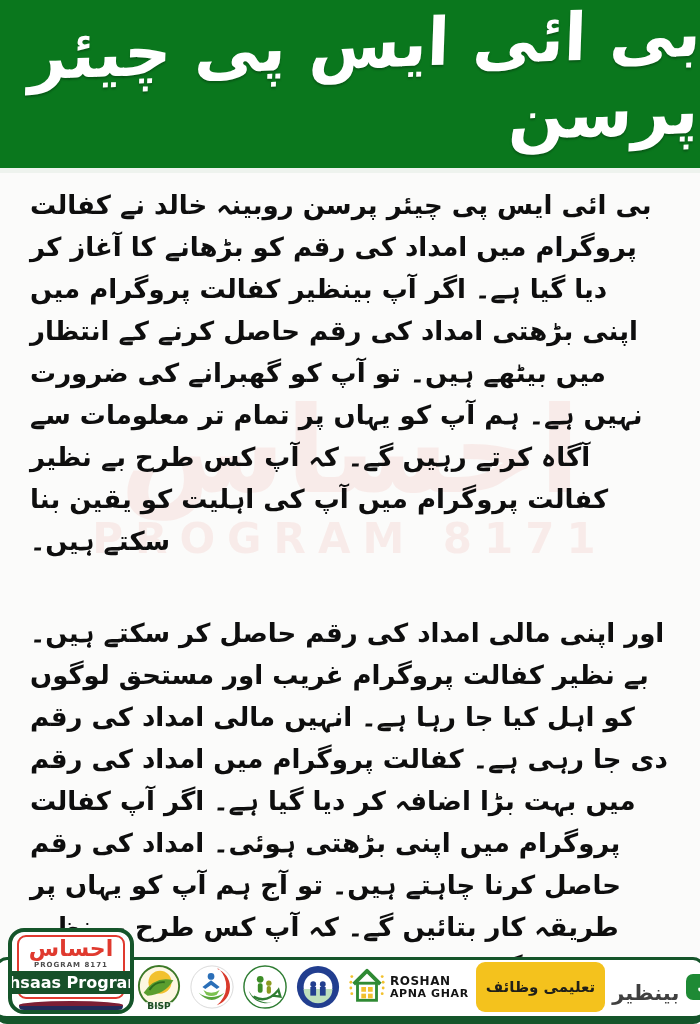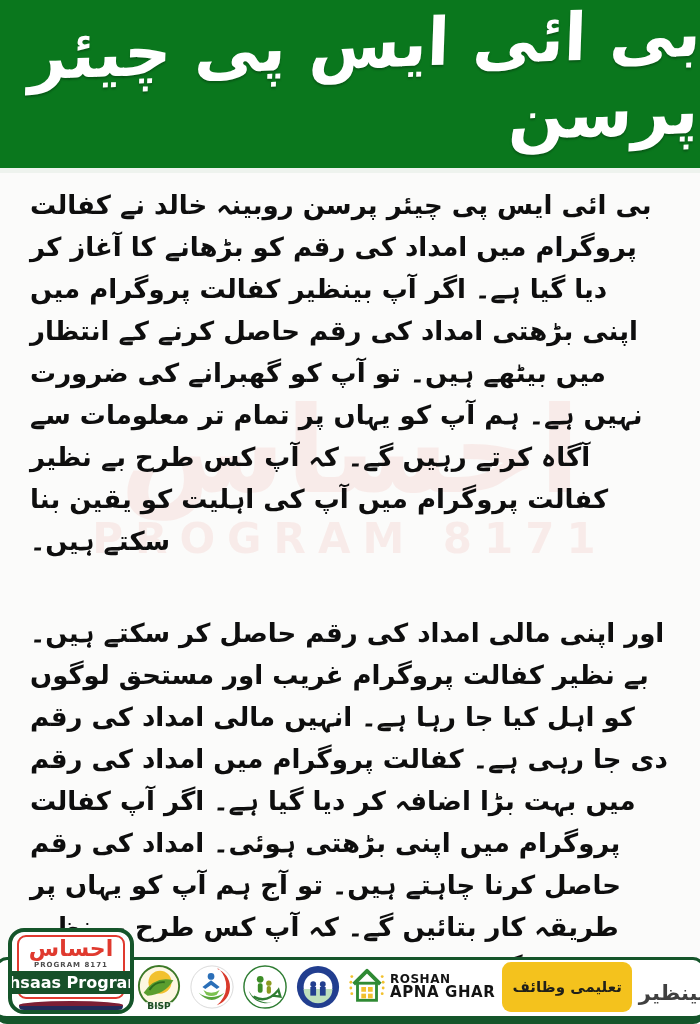--- a/index.html
+++ b/index.html
@@ -29,21 +29,21 @@
                 border:3px solid #15552a;border-bottom-width:8px;border-radius:12px;
                 display:flex;align-items:center;gap:7px;padding:2px 4px 4px 138px;z-index:2;box-sizing:border-box;}
   .logo-circle{flex:0 0 auto;width:46px;height:46px;position:relative;display:flex;
                flex-direction:column;align-items:center;text-align:center;}
   .logo-circle svg{display:block;}
   .bisp-label{position:absolute;bottom:-1px;font-size:9px;font-weight:bold;color:#1c4d23;
               background:rgba(255,255,255,.7);line-height:1;padding:0 1px;}
   .roshan{flex:0 0 auto;display:flex;align-items:center;gap:4px;}
   .roshan-text{line-height:1.05;color:#141414;font-weight:bold;}
   .roshan-line1{font-size:12px;letter-spacing:.5px;}
-  .roshan-line2{font-size:15px;letter-spacing:.6px;}
+  .roshan-line2{font-size:11px;letter-spacing:.6px;}
   .badge-yellow{flex:0 0 auto;background:#f4c21d;color:#20201a;font-weight:bold;font-size:15px;
                 padding:16px 10px;border-radius:9px;direction:rtl;white-space:nowrap;}
   .benazir-word{flex:0 0 auto;color:#404040;font-weight:bold;font-size:21px;direction:rtl;white-space:nowrap;margin-top:12px;}
   .badge-green{flex:0 0 auto;background:#1e8a35;color:#ffffff;font-weight:bold;font-size:15px;
                padding:4px 11px;border-radius:7px;direction:rtl;white-space:nowrap;}
 
   
   .ehsaas-box{position:absolute;left:8px;top:928px;width:126px;height:86px;background:#ffffff;
               border:4px solid #15552a;border-radius:16px;z-index:3;box-sizing:border-box;overflow:hidden;}
   .ehsaas-inner{margin:3px 5px 0;border:2px solid #e03a2f;border-radius:9px;

